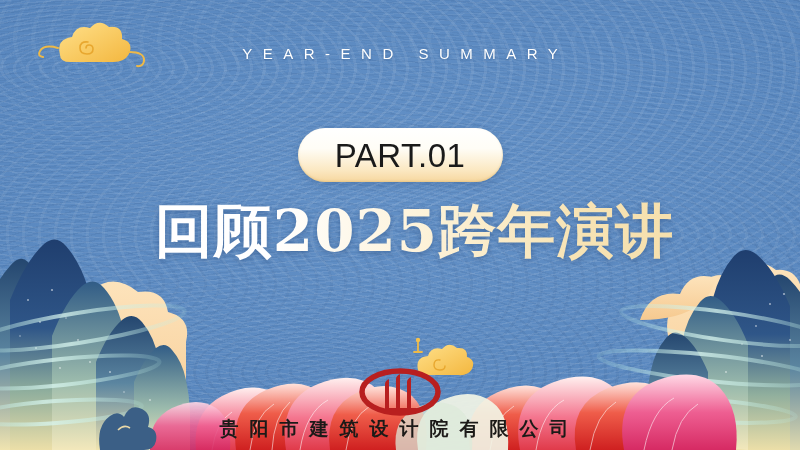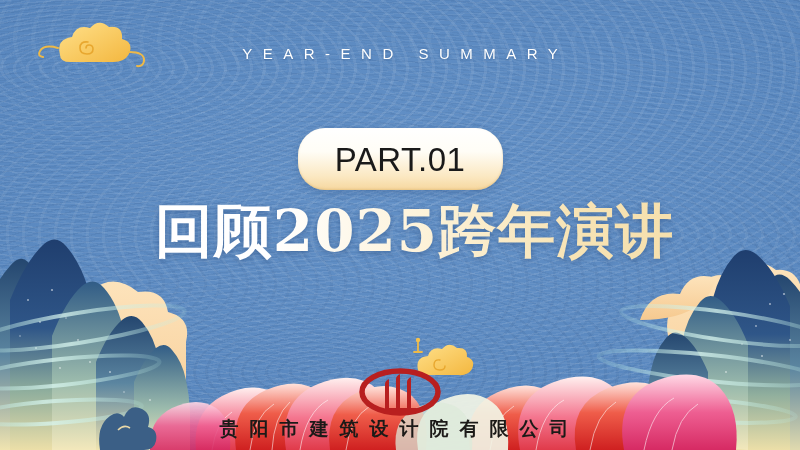--- a/index.html
+++ b/index.html
@@ -42,21 +42,21 @@
     letter-spacing:10.5px;
     text-indent:10.5px;
     font-weight:400;
     text-shadow:0 1px 2px rgba(25,60,110,.35);
     margin-top:7px;
   }
 
   
   .pill-wrap{position:absolute;top:128px;left:0;right:0;display:flex;justify-content:center;}
   .pill{
-    width:205px;height:62px;
+    width:205px;height:54px;
     border-radius:27px;
     background:linear-gradient(180deg,#ffffff 0%,#fffdf6 38%,#fbe8c2 78%,#f6d79e 100%);
     box-shadow:0 3px 8px rgba(25,55,105,.22), inset 0 -1px 2px rgba(220,180,110,.5);
     display:flex;align-items:center;justify-content:center;
   }
   .pill span{
     color:#1a1a1a;
     font-size:33px;
     letter-spacing:.5px;
     font-weight:400;

